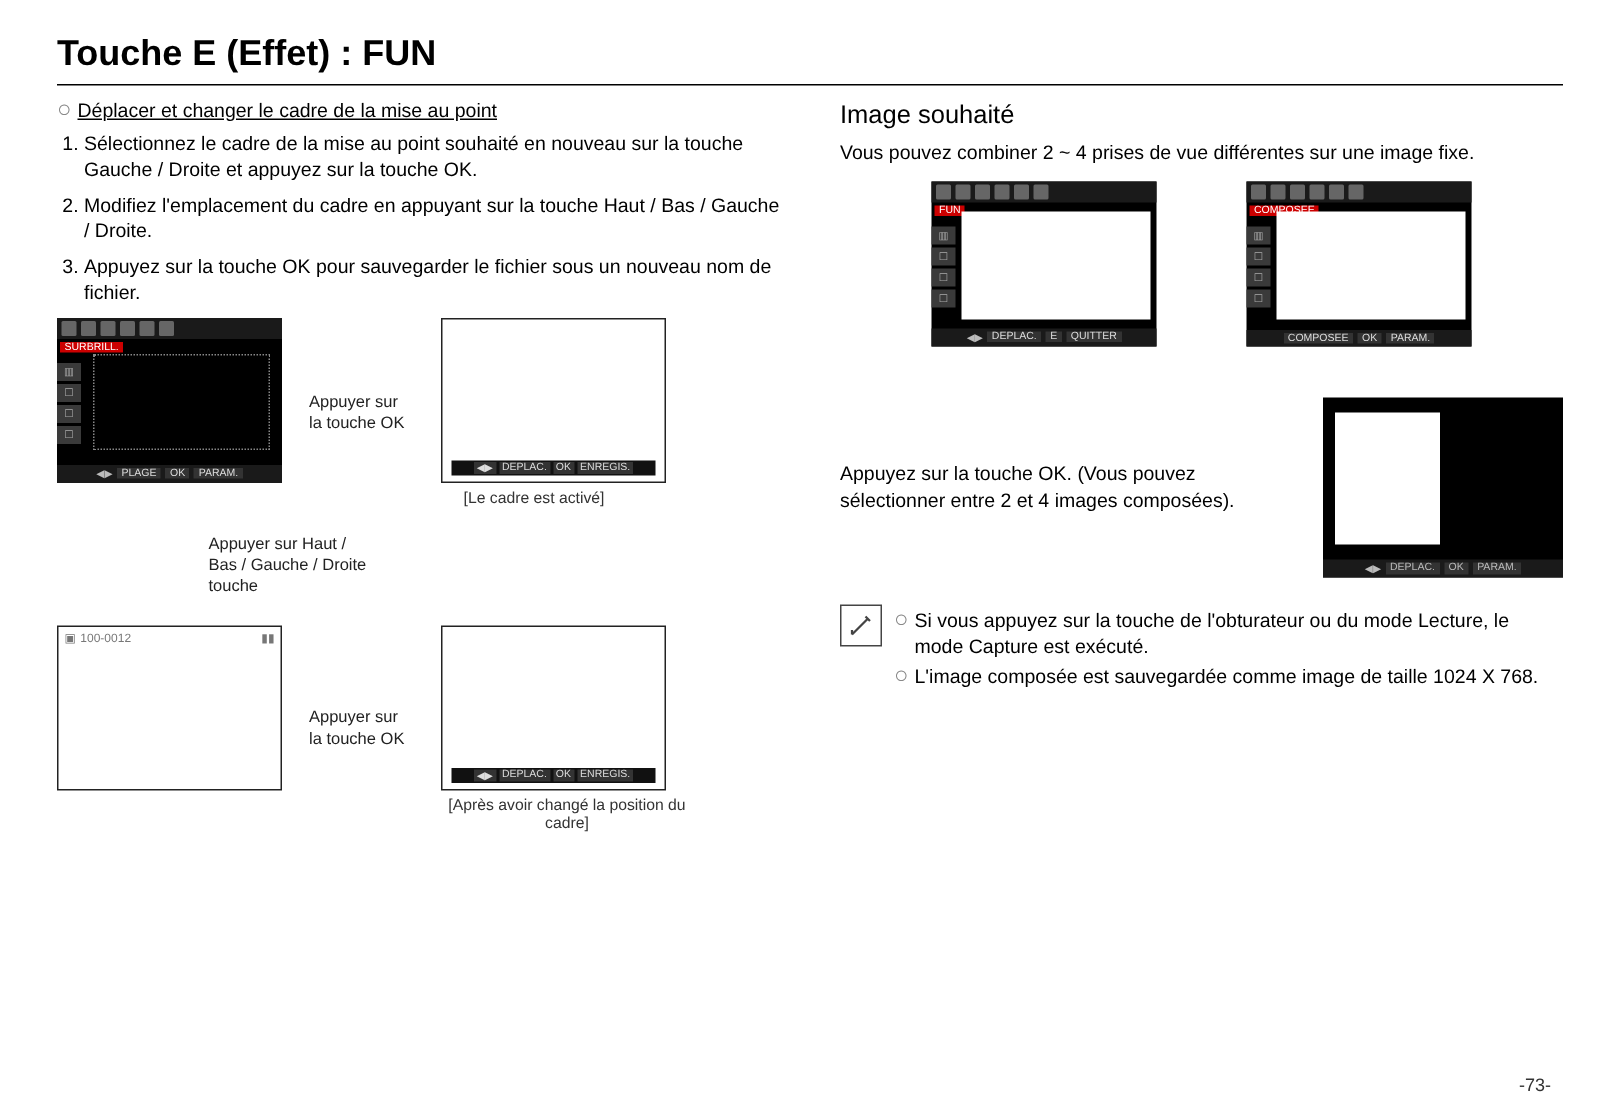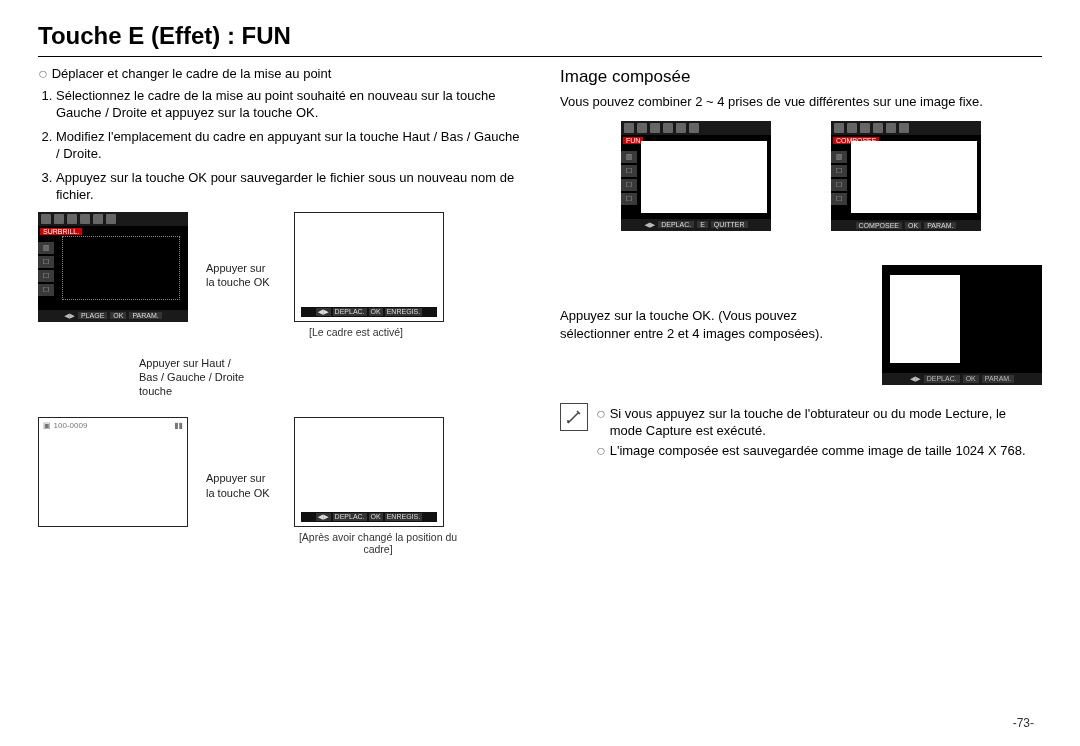--- a/index.html
+++ b/index.html
@@ -50,21 +50,21 @@
 <div class="page">
   <div class="title-wrap">
     <div class="title">Touche E (Effet) : FUN</div>
   </div>
 
   <div class="cols">
 
     <div class="col">
       <div class="bullet-row">
         <span class="circle">○</span>
-        <span class="p" style="margin:0;">Déplacer et changer le cadre de la mise au point</span>
+        <span class="p" style="margin:0;text-decoration:underline;">Déplacer et changer le cadre de la mise au point</span>
       </div>
       <ol class="steps">
         <li>Sélectionnez le cadre de la mise au point souhaité en nouveau sur la touche Gauche / Droite et appuyez sur la touche OK.</li>
         <li>Modifiez l'emplacement du cadre en appuyant sur la touche Haut / Bas / Gauche / Droite.</li>
         <li>Appuyez sur la touche OK pour sauvegarder le fichier sous un nouveau nom de fichier.</li>
       </ol>
 
       <div class="rows-grid">
 
         <div class="row">
@@ -115,21 +115,21 @@
         <div class="row" style="justify-content:center;">
           <div class="cell" style="width:110px;margin-right:170px;">Appuyer sur Haut / Bas / Gauche / Droite touche</div>
         </div>
 
         <div class="row">
 
           <div class="screen-box" style="width:150px;height:110px;">
             <div style="position:absolute;top:3px;left:4px;font-size:8px;color:#777;display:flex;gap:3px;align-items:center;">
               <span>▣</span>
 
-              <span>100-0009</span>
+              <span>100-0012</span>
             </div>
             <div style="position:absolute;top:3px;right:4px;font-size:8px;color:#777;">▮▮</div>
           </div>
           <div class="cell" style="width:70px;align-self:center;">Appuyer sur la touche OK</div>
 
           <div style="width:168px;">
             <div class="screen-box" style="width:150px;height:110px;">
               <div class="bbar">
                 <span>◀▶</span>
                 <span>DEPLAC.</span>
@@ -137,21 +137,21 @@
                 <span>ENREGIS.</span>
               </div>
             </div>
             <div class="caption">[Après avoir changé la position du cadre]</div>
           </div>
         </div>
       </div>
     </div>
 
     <div class="col">
-      <div class="sub-heading">Image composée</div>
+      <div class="sub-heading">Image souhaité</div>
       <div class="p">Vous pouvez combiner 2 ~ 4 prises de vue différentes sur une image fixe.</div>
 
       <div class="row" style="margin-top:10px;gap:60px;justify-content:center;">
 
         <div class="lcd" style="width:150px;height:110px;">
           <div class="topbar">
             <div class="icons">
                 <span></span>
                 <span></span>
                 <span></span>

